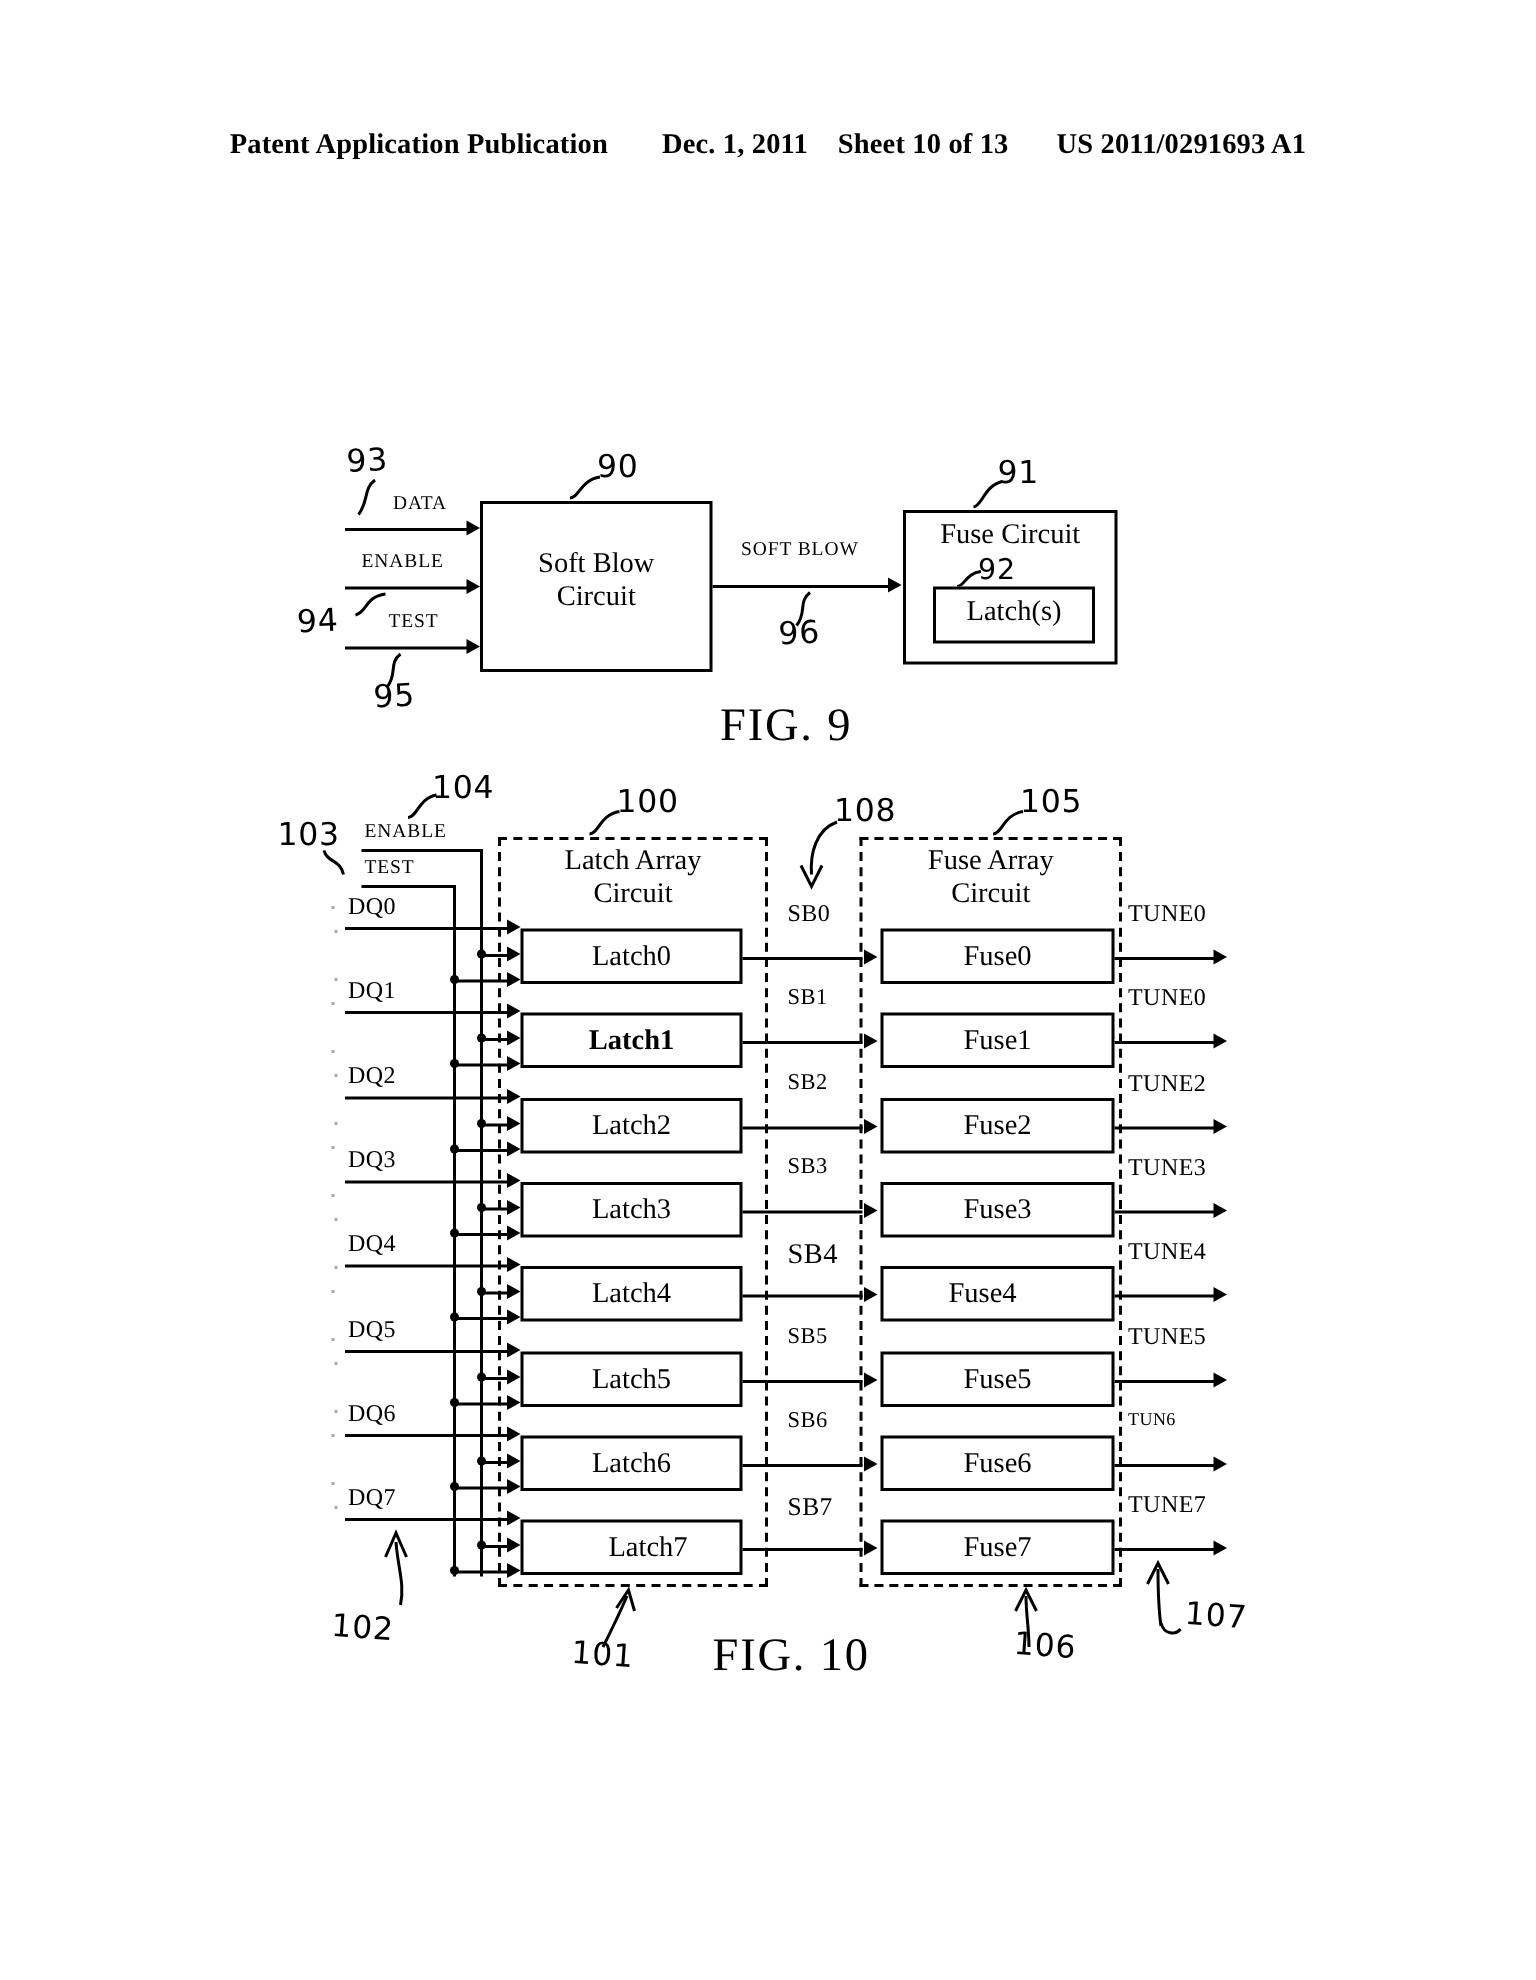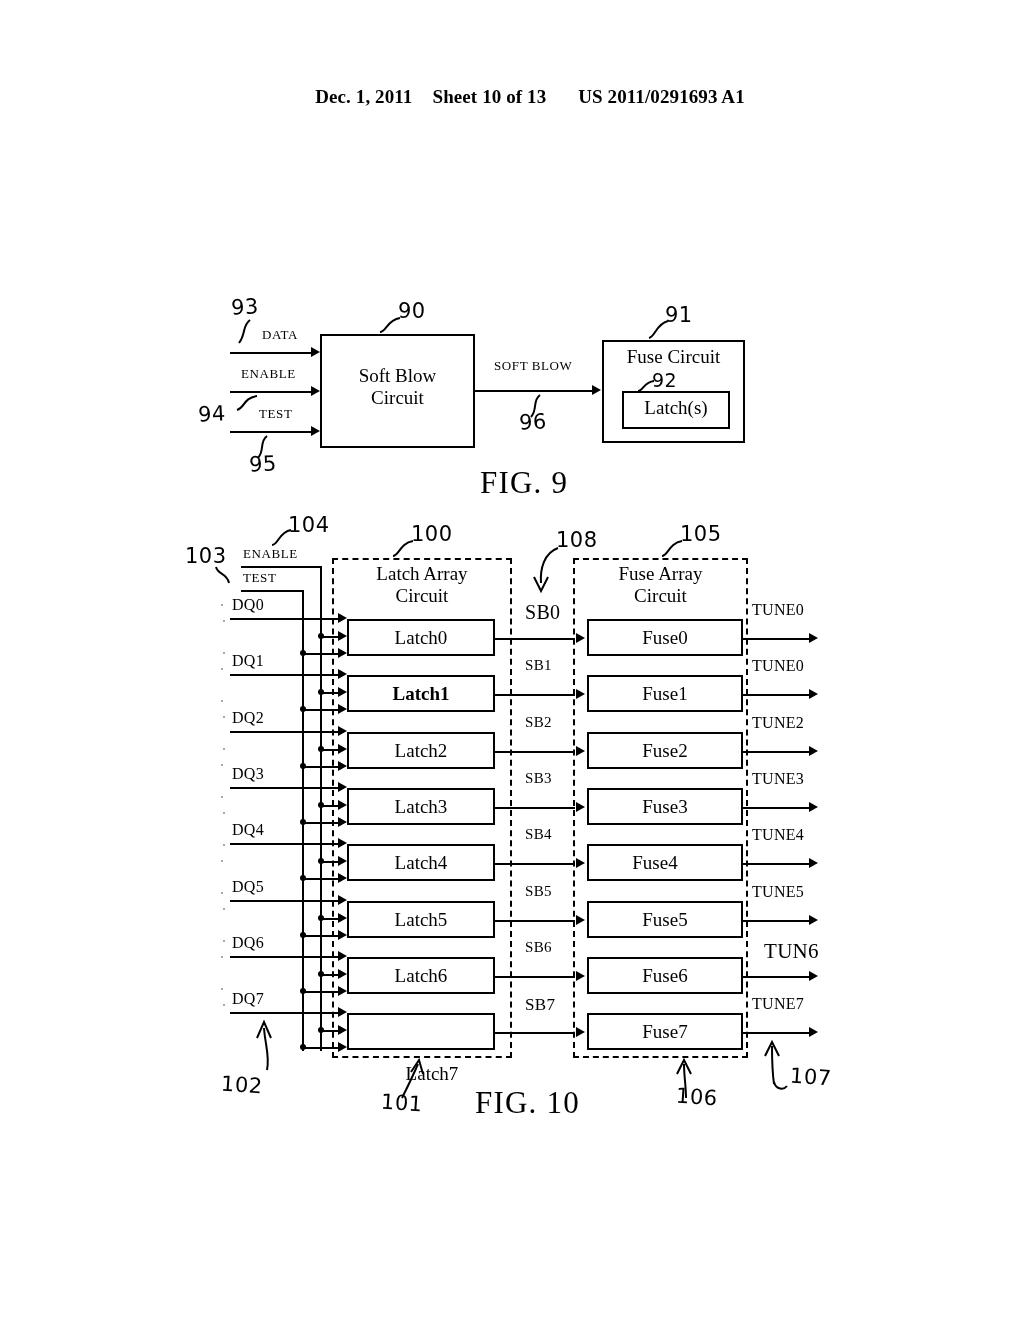--- a/index.html
+++ b/index.html
@@ -132,20 +132,21 @@
     width: 2px; height: 2px;
     background: #444;
   }
 </style>
 </head>
 <body>
 
 <div id="page">
 
   <div id="pub-header">
+    <span class="hdr-seg">Patent Application Publication</span>
     <span class="hdr-gap-1"></span>
     <span class="hdr-seg">Dec. 1, 2011</span>
     <span class="hdr-gap-2"></span>
     <span class="hdr-seg">Sheet 10 of 13</span>
     <span class="hdr-gap-3"></span>
     <span class="hdr-seg">US 2011/0291693 A1</span>
   </div>
 
   <div>
 
@@ -268,21 +269,21 @@
           <div class="hline" style="left: 230px; top: 618px; width: 110px;"></div>
           <div class="arrow-r" style="left: 338px; top: 613px;"></div>
           <div class="junction-dot" style="left: 318px; top: 633px;"></div>
           <div class="hline" style="left: 320px; top: 636px; width: 20px;"></div>
           <div class="arrow-r" style="left: 338px; top: 631px;"></div>
           <div class="junction-dot" style="left: 300px; top: 650px;"></div>
           <div class="hline" style="left: 302px; top: 653px; width: 38px;"></div>
           <div class="arrow-r" style="left: 338px; top: 648px;"></div>
           <div class="solid-box" style="left: 347px; top: 619px; width: 148px; height: 37px;"></div>
           <div class="box-label" style="left: 347px; top: 627px; width: 148px;">Latch0</div>
-          <div class="sig-label" style="left: 525px; top: 601px; font-size: 20px;">SB0</div>
+          <div class="sig-label" style="left: 525px; top: 601px; font-size: 16px;">SB0</div>
           <div class="hline" style="left: 495px; top: 638px; width: 80px;"></div>
           <div class="arrow-r" style="left: 576px; top: 633px;"></div>
           <div class="solid-box" style="left: 587px; top: 619px; width: 156px; height: 37px;"></div>
           <div class="box-label" style="left: 587px; top: 627px; width: 156px;">Fuse0</div>
           <div class="sig-label" style="left: 752px; top: 601px; font-size: 16px;">TUNE0</div>
           <div class="hline" style="left: 743px; top: 638px; width: 68px;"></div>
           <div class="arrow-r" style="left: 809px; top: 633px;"></div>
         </div>
         <div>
           <div class="sig-label" style="left: 232px; top: 652px; font-size: 16px;">DQ1</div>
@@ -352,21 +353,21 @@
           <div class="hline" style="left: 230px; top: 843px; width: 110px;"></div>
           <div class="arrow-r" style="left: 338px; top: 838px;"></div>
           <div class="junction-dot" style="left: 318px; top: 858px;"></div>
           <div class="hline" style="left: 320px; top: 861px; width: 20px;"></div>
           <div class="arrow-r" style="left: 338px; top: 856px;"></div>
           <div class="junction-dot" style="left: 300px; top: 875px;"></div>
           <div class="hline" style="left: 302px; top: 878px; width: 38px;"></div>
           <div class="arrow-r" style="left: 338px; top: 873px;"></div>
           <div class="solid-box" style="left: 347px; top: 844px; width: 148px; height: 37px;"></div>
           <div class="box-label" style="left: 347px; top: 852px; width: 148px;">Latch4</div>
-          <div class="sig-label" style="left: 525px; top: 826px; font-size: 15px;">SB4</div>
+          <div class="sig-label" style="left: 525px; top: 826px; font-size: 19px;">SB4</div>
           <div class="hline" style="left: 495px; top: 863px; width: 80px;"></div>
           <div class="arrow-r" style="left: 576px; top: 858px;"></div>
           <div class="solid-box" style="left: 587px; top: 844px; width: 156px; height: 37px;"></div>
           <div class="box-label" style="left: 587px; top: 852px; width: 136px;">Fuse4</div>
           <div class="sig-label" style="left: 752px; top: 826px; font-size: 16px;">TUNE4</div>
           <div class="hline" style="left: 743px; top: 863px; width: 68px;"></div>
           <div class="arrow-r" style="left: 809px; top: 858px;"></div>
         </div>
         <div>
           <div class="sig-label" style="left: 232px; top: 878px; font-size: 16px;">DQ5</div>
@@ -399,36 +400,36 @@
           <div class="junction-dot" style="left: 300px; top: 988px;"></div>
           <div class="hline" style="left: 302px; top: 991px; width: 38px;"></div>
           <div class="arrow-r" style="left: 338px; top: 986px;"></div>
           <div class="solid-box" style="left: 347px; top: 957px; width: 148px; height: 37px;"></div>
           <div class="box-label" style="left: 347px; top: 965px; width: 148px;">Latch6</div>
           <div class="sig-label" style="left: 525px; top: 939px; font-size: 15px;">SB6</div>
           <div class="hline" style="left: 495px; top: 976px; width: 80px;"></div>
           <div class="arrow-r" style="left: 576px; top: 971px;"></div>
           <div class="solid-box" style="left: 587px; top: 957px; width: 156px; height: 37px;"></div>
           <div class="box-label" style="left: 587px; top: 965px; width: 156px;">Fuse6</div>
-          <div class="sig-label" style="left: 752px; top: 939px; font-size: 21px; margin-left: 12px;">TUN6</div>
+          <div class="sig-label" style="left: 752px; top: 939px; font-size: 12px;">TUN6</div>
           <div class="hline" style="left: 743px; top: 976px; width: 68px;"></div>
           <div class="arrow-r" style="left: 809px; top: 971px;"></div>
         </div>
         <div>
           <div class="sig-label" style="left: 232px; top: 990px; font-size: 16px;">DQ7</div>
           <div class="hline" style="left: 230px; top: 1012px; width: 110px;"></div>
           <div class="arrow-r" style="left: 338px; top: 1007px;"></div>
           <div class="junction-dot" style="left: 318px; top: 1027px;"></div>
           <div class="hline" style="left: 320px; top: 1030px; width: 20px;"></div>
           <div class="arrow-r" style="left: 338px; top: 1025px;"></div>
           <div class="junction-dot" style="left: 300px; top: 1044px;"></div>
           <div class="hline" style="left: 302px; top: 1047px; width: 38px;"></div>
           <div class="arrow-r" style="left: 338px; top: 1042px;"></div>
           <div class="solid-box" style="left: 347px; top: 1013px; width: 148px; height: 37px;"></div>
-          <div class="box-label" style="left: 347px; top: 1021px; width: 170px; margin-top: 42px;">Latch7</div>
+          <div class="box-label" style="left: 347px; top: 1021px; width: 170px;">Latch7</div>
           <div class="sig-label" style="left: 525px; top: 995px; font-size: 17px;">SB7</div>
           <div class="hline" style="left: 495px; top: 1032px; width: 80px;"></div>
           <div class="arrow-r" style="left: 576px; top: 1027px;"></div>
           <div class="solid-box" style="left: 587px; top: 1013px; width: 156px; height: 37px;"></div>
           <div class="box-label" style="left: 587px; top: 1021px; width: 156px;">Fuse7</div>
           <div class="sig-label" style="left: 752px; top: 995px; font-size: 16px;">TUNE7</div>
           <div class="hline" style="left: 743px; top: 1032px; width: 68px;"></div>
           <div class="arrow-r" style="left: 809px; top: 1027px;"></div>
         </div>
       </div>

